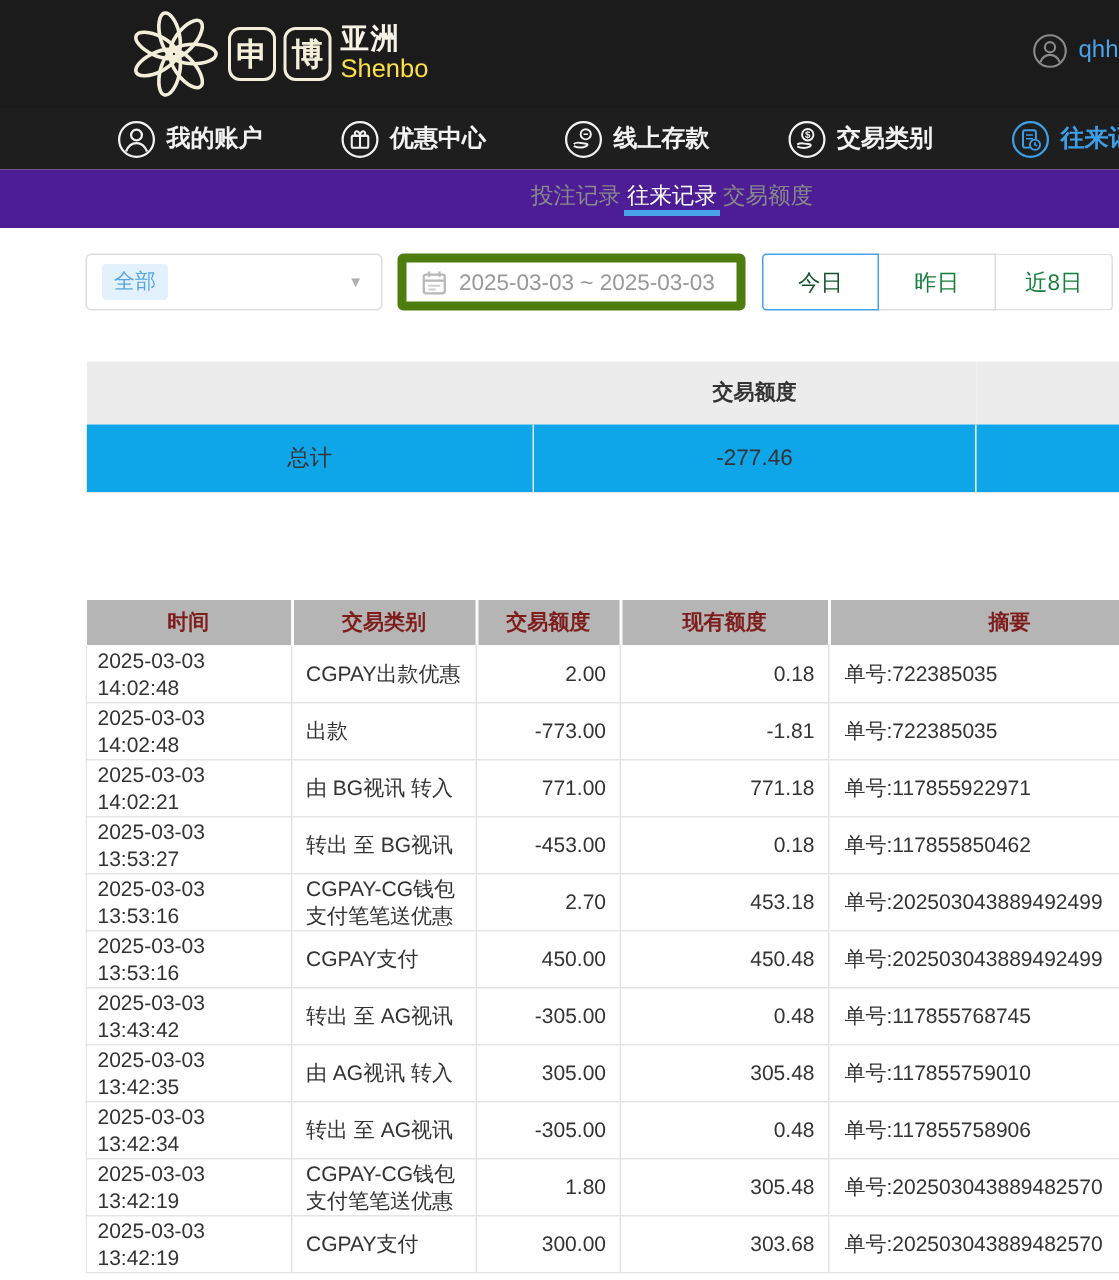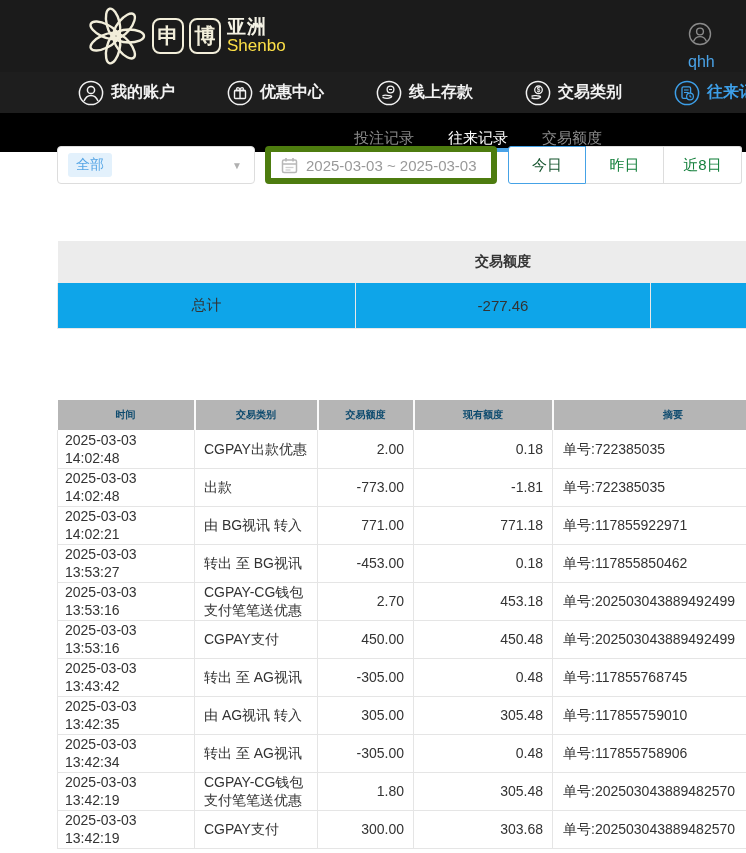--- a/index.html
+++ b/index.html
@@ -10,40 +10,40 @@
   
   .topbar { position:relative; height:72px; background:#1b1b1b; overflow:hidden; }
   .logo { position:absolute; left:84px; top:4px; display:flex; align-items:center; }
   .logo-flower { width:64px; height:64px; }
   .logo-boxes { display:flex; gap:5px; margin-left:4px; }
   .logo-box { width:32px; height:36px; border:2px solid #f2eeda; border-radius:8px;
     color:#f2eeda; font-size:21px; font-weight:bold; display:flex; align-items:center; justify-content:center; }
   .logo-right { margin-left:6px; color:#f5f3e6; line-height:1.05; }
   .logo-region { font-size:19px; font-weight:bold; letter-spacing:1px; }
   .logo-sub { font-size:17px; color:#fde047; }
-  .user { position:absolute; left:688px; top:22px; display:flex; align-items:flex-start; gap:7px;flex-direction:column; }
+  .user { position:absolute; left:688px; top:22px; display:flex; align-items:center; gap:7px; }
   .user-name { color:#4aa3e8; font-size:16px; white-space:nowrap; }
 
   
   .mainnav { height:41px; background:#1e1e1e; display:flex; align-items:center;
     padding-left:78px; gap:52px; overflow:hidden; white-space:nowrap; }
   .nav-item { display:flex; align-items:center; gap:7px; color:#f2f2f2;
     font-size:16px; font-weight:bold; cursor:pointer; flex:0 0 auto; }
   .nav-item.active { color:#3d9fe8; }
   .nav-item svg { display:block; }
 
   
-  .tabbar { height:39px; background:#000000; display:flex; align-items:flex-end;
-    padding-left:352px; gap:30px; overflow:hidden; }
+  .tabbar { height:39px; background:#4c1d95; display:flex; align-items:center;
+    padding-left:352px; overflow:hidden; }
   .tab { display:flex; align-items:center; color:#8a8a8a; font-size:15px;
     cursor:pointer; border-bottom:4px solid transparent; padding:0 2px; white-space:nowrap; }
   .tab.active { color:#fff; border-bottom-color:#4aa3e8; }
 
   
-  .filters { position:absolute; top:146px; left:57px; display:flex;border-radius:18px; }
+  .filters { position:absolute; top:169px; left:57px; display:flex;border-radius:18px; }
   .select-box { width:198px; height:38px; border:1px solid #ddd; border-radius:4px;
     background:#fff; display:flex; align-items:center; padding:0 10px; position:relative; cursor:pointer; }
   .select-tag { background:#e3f1fc; color:#55a5e5; font-size:14px; padding:3px 8px; border-radius:3px; }
   .select-caret { position:absolute; right:12px; color:#b0b0b0; font-size:10px; }
   .date-box { width:232px; height:38px; border:6px solid #4d7c0f; border-radius:4px; margin-left:10px;
     display:flex; align-items:center; gap:8px; padding:0 10px; cursor:pointer; }
   .date-text { color:#999; font-size:15px; white-space:nowrap; }
   .btn-group { display:flex; margin-left:11px; }
   .range-btn { width:78px; height:38px; background:#fff; border:1px solid #ddd; border-left-width:0;
     color:#15803d; font-size:15px; display:flex; align-items:center; justify-content:center; cursor:pointer; }
@@ -55,21 +55,21 @@
   .summary-wrap { position:absolute; top:241px; left:57px; width:689px; overflow:hidden; }
   .summary-table { width:888px; border-collapse:collapse; table-layout:fixed; font-size:15px; color:#333; }
   .summary-table .sum-head td { background:#ececec; height:42px; text-align:center;
     font-weight:bold; font-size:14px; color:#333; }
   .summary-table .sum-row td { background:#0ea5e9; height:45px; text-align:center;
     border:1px solid #e8e8e8; border-top:none; }
 
   
   .txn-wrap { position:absolute; top:400px; left:57px; width:689px; overflow:hidden; }
   .txn-table { width:735px; border-collapse:collapse; table-layout:fixed; font-size:14px; color:#333; }
-  .txn-table thead th { background:#b5b5b5; color:#0c4a6e; font-size:10px; font-weight:bold;
+  .txn-table thead th { background:#b5b5b5; color:#7f1d1d; font-size:14px; font-weight:bold;
     height:30px; text-align:center; border-left:2px solid #fbfbfb; }
   .txn-table thead th:first-child { border-left:none; }
   .txn-table tbody td { background:#fff; border:1px solid #e5e5e5; border-top:none;
     height:38px; padding:0 9px; line-height:18px; vertical-align:middle; }
   .txn-table td.c-time { padding-left:7px; }
   .txn-table td.c-amount, .txn-table td.c-balance { text-align:right; }
   .txn-table td.c-note { padding-left:10px; }
 </style>
 </head>
 <body>

